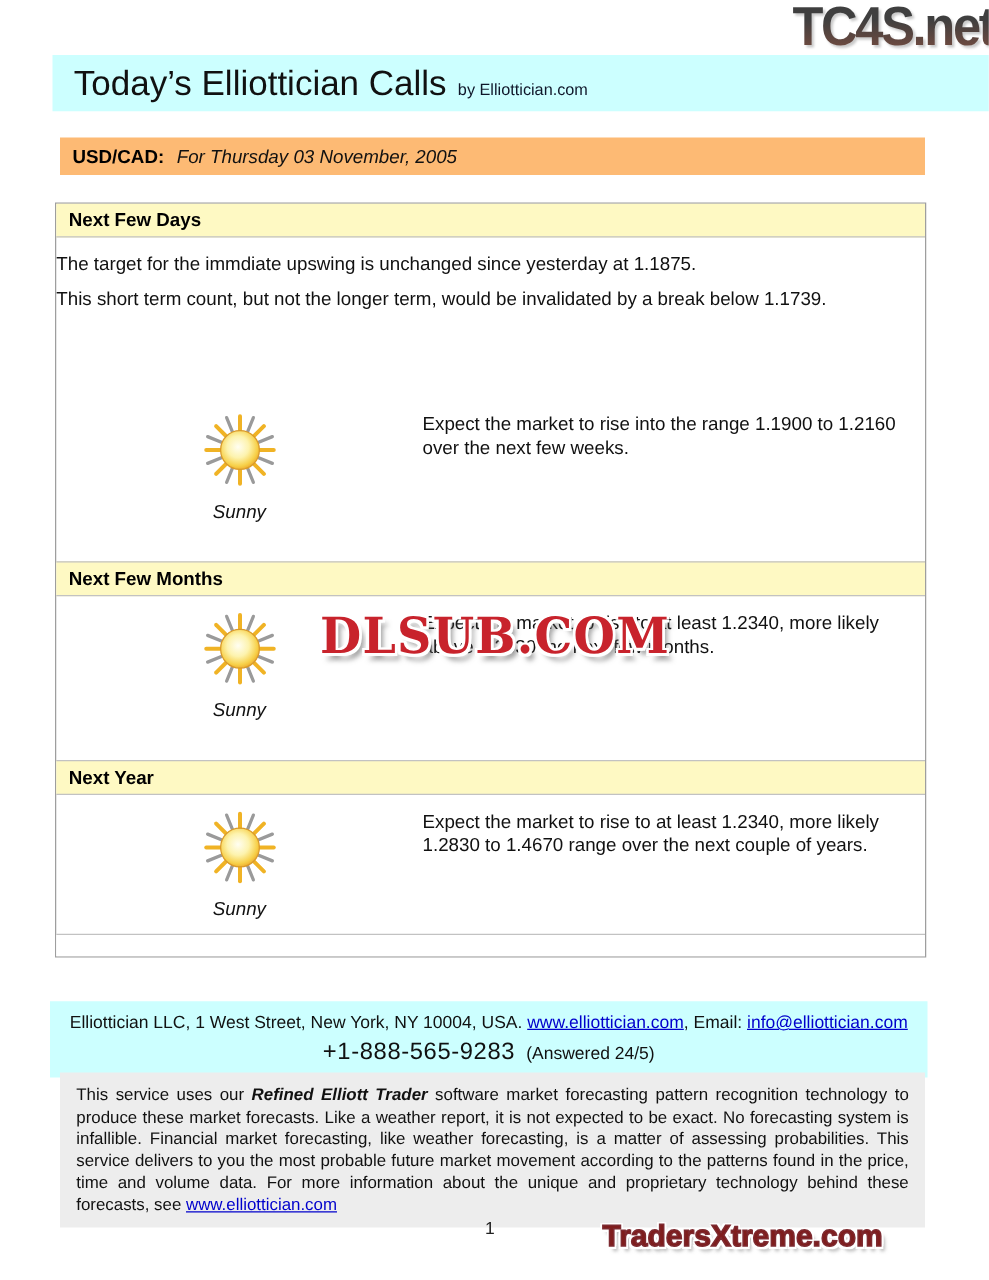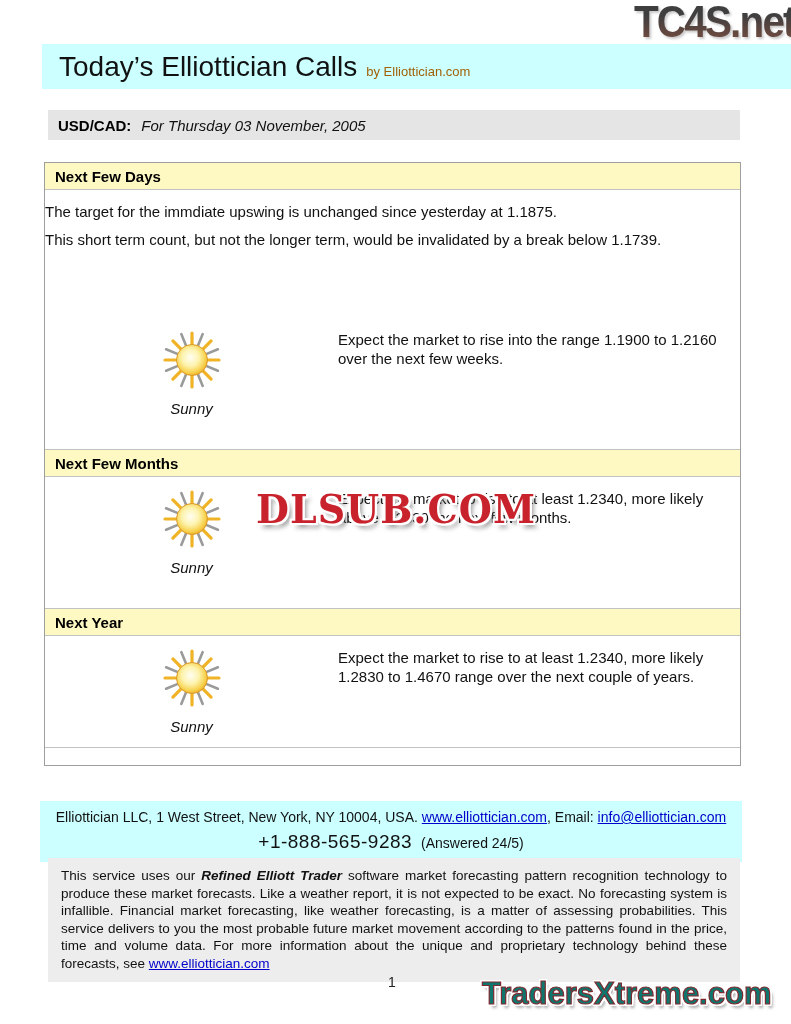--- a/index.html
+++ b/index.html
@@ -23,39 +23,39 @@
     font-family:"DejaVu Serif","Liberation Serif",serif;font-weight:bold;
     font-size:38px;letter-spacing:1px;color:#c8232c;transform:scaleY(1.05);
     text-shadow:
       -2px 0 0 #fff, 2px 0 0 #fff, 0 -2px 0 #fff, 0 2px 0 #fff,
       -2px -2px 0 #fff, 2px 2px 0 #fff, -2px 2px 0 #fff, 2px -2px 0 #fff,
       4px 5px 4px rgba(90,90,90,.55);
   }
   .wm-tx{
     position:absolute;left:482px;top:976px;z-index:20;
     font-family:"Liberation Sans",sans-serif;font-weight:bold;
-    font-size:31px;letter-spacing:0;color:#0f766e;
+    font-size:24px;letter-spacing:0;color:#7f1d1d;
     -webkit-text-stroke:1.2px #7d2a30;
     text-shadow:
       -2px 0 0 #fff, 2px 0 0 #fff, 0 -2px 0 #fff, 0 2px 0 #fff,
       -2px -2px 0 #fff, 2px 2px 0 #fff, -2px 2px 0 #fff, 2px -2px 0 #fff,
       3px 4px 3px rgba(120,120,120,.6);
   }
   
   .title-bar{
     position:absolute;left:42px;top:44px;width:784px;height:45px;
     background:#ccffff;display:flex;align-items:center;padding-left:17px;
     box-sizing:border-box;
   }
   .page-title{font-size:28px;color:#111;letter-spacing:0;}
-  .byline{font-size:13px;color:#a16207;margin-left:9px;position:relative;top:5px;}
+  .byline{font-size:13px;color:#0f172a;margin-left:9px;position:relative;top:5px;}
   
   .instrument-bar{
     position:absolute;left:48px;top:110px;width:692px;height:30px;
-    background:#e5e5e5;display:flex;align-items:center;padding-left:10px;
+    background:#fdba74;display:flex;align-items:center;padding-left:10px;
     box-sizing:border-box;font-size:15px;
   }
   .instrument-symbol{font-weight:bold;color:#000;}
   .report-date{font-style:italic;margin-left:10px;color:#111;}
   
   .forecast-table{
     position:absolute;left:44px;top:162px;width:697px;box-sizing:border-box;
     border:1px solid #9e9e9e;background:#fff;
   }
   .section-header{

